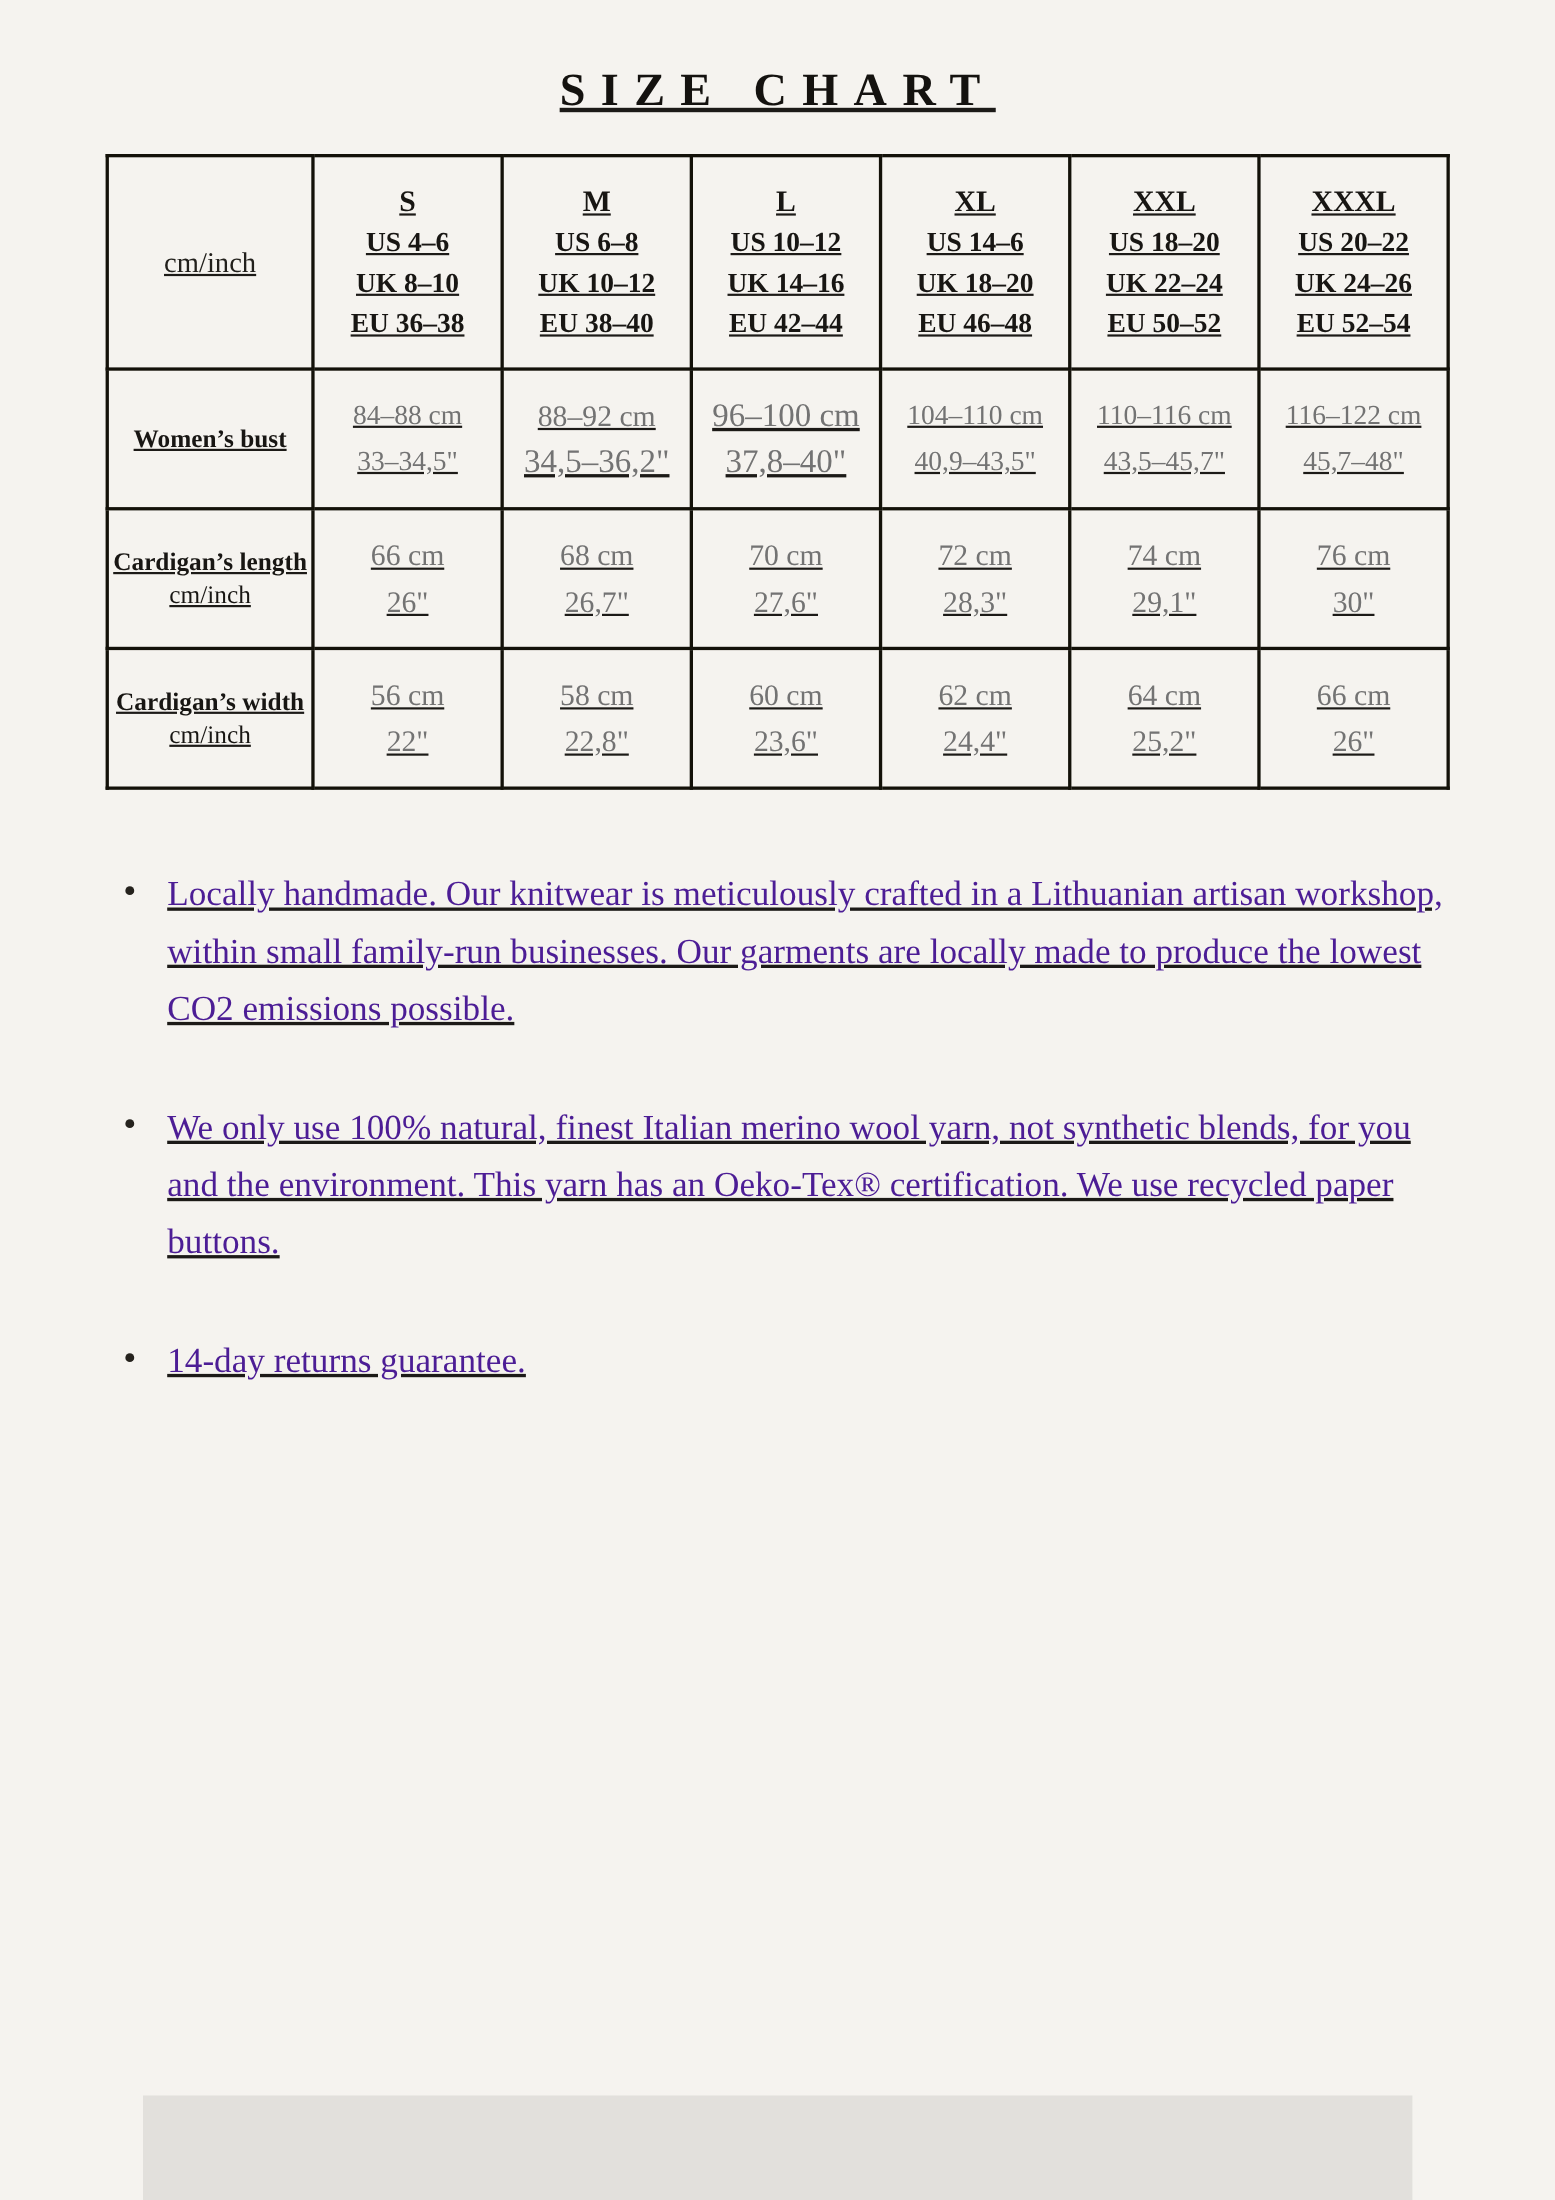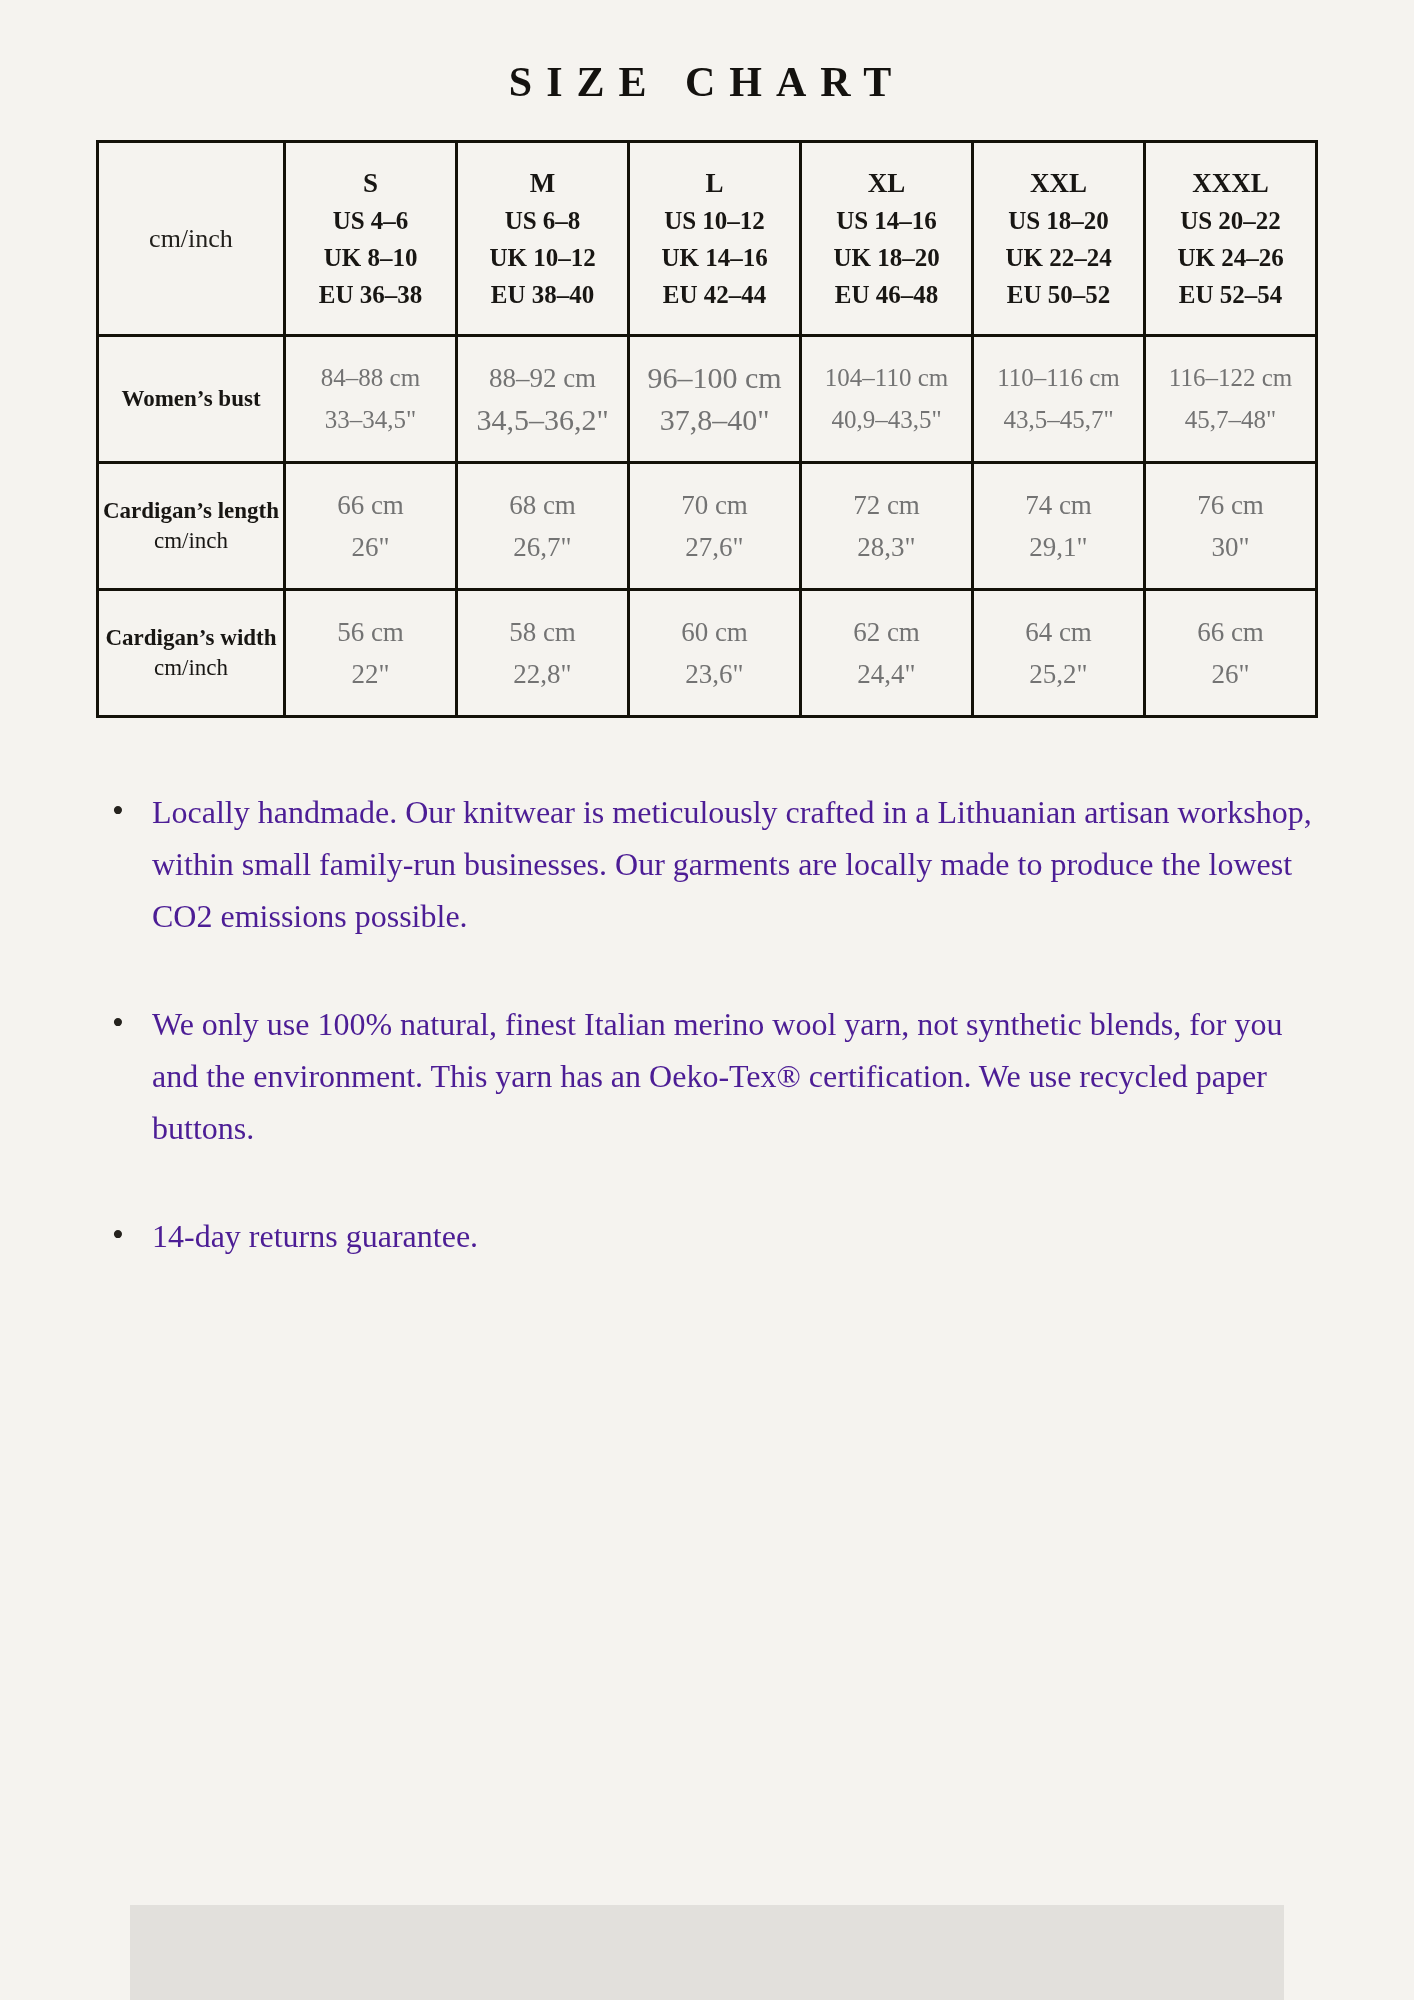--- a/index.html
+++ b/index.html
@@ -3,21 +3,21 @@
 <meta charset="utf-8">
 <style>
   * { margin:0; padding:0; box-sizing:border-box; }
   html,body { background:#f5f3ef; }
   body {
     width:1414px; height:2000px;
     font-family:"Liberation Serif","DejaVu Serif",serif;
     color:#1c1a17;
     overflow:hidden;
   }
-  .page { position:relative; width:1414px; height:2000px; background:#f5f3ef; }
+  .page { position:relative; width:1414px; height:2000px; background:#f5f3ef;text-decoration:underline; }
 
   .title {
     padding-top:58px;
     text-align:center;
     font-size:42px;
     font-weight:600;
     letter-spacing:14px;
     color:#14120f;
   }
   .subtitle {
@@ -128,21 +128,21 @@
           <div class="hdr-line">EU 38–40</div>
         </td>
         <td>
           <div class="hdr-size">L</div>
           <div class="hdr-line">US 10–12</div>
           <div class="hdr-line">UK 14–16</div>
           <div class="hdr-line">EU 42–44</div>
         </td>
         <td>
           <div class="hdr-size">XL</div>
-          <div class="hdr-line">US 14–16</div>
+          <div class="hdr-line">US 14–6</div>
           <div class="hdr-line">UK 18–20</div>
           <div class="hdr-line">EU 46–48</div>
         </td>
         <td>
           <div class="hdr-size">XXL</div>
           <div class="hdr-line">US 18–20</div>
           <div class="hdr-line">UK 22–24</div>
           <div class="hdr-line">EU 50–52</div>
         </td>
         <td>

